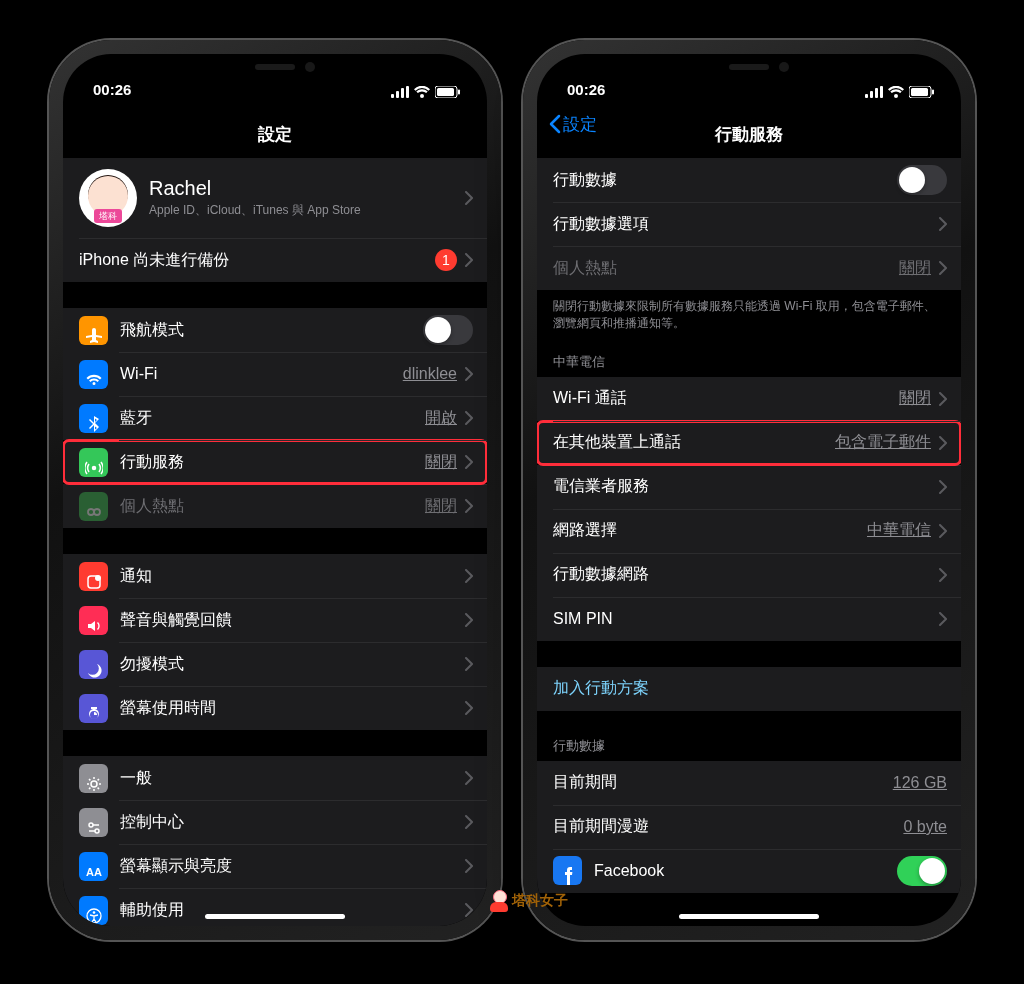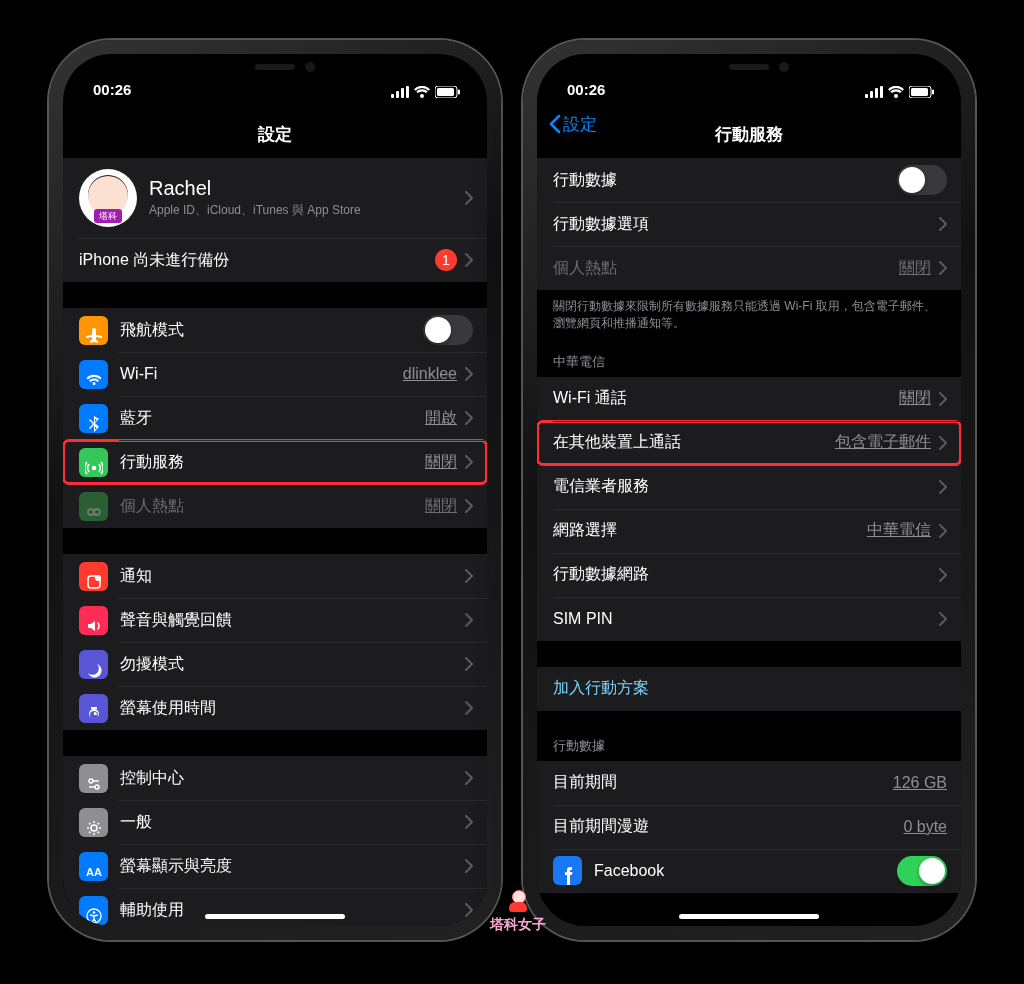--- a/index.html
+++ b/index.html
@@ -160,44 +160,43 @@
     width:40px; height:40px; border-radius:50%;
     background:#fce1d2;
     position:relative; top:-2px;
   }
   .avatar .hair {
     position:absolute; top:6px; left:9px; width:40px; height:30px;
     background:#241510; border-radius: 20px 20px 10px 10px;
   }
   .avatar .badge2 {
     position:absolute; bottom:4px; left:50%; transform:translateX(-50%);
-    width:28px; height:14px; background:#a21caf; border-radius:3px;
+    width:28px; height:14px; background:#ec4899; border-radius:3px;
     font-size:9px; color:#fff; text-align:center; line-height:14px;
   }
   .hl {
     outline: 3px solid #ff2d3a;
     outline-offset: -2px;
     border-radius: 6px;
     z-index:1;
   }
   .dim .row-label, .dim .row-value { color:#6e6e72; }
   .link-row .row-label { color:#7dd3fc;font-family:Liberation Mono, monospace; }
 
   .home-indicator {
     position:absolute; bottom:7px; left:50%; transform:translateX(-50%);
     width:140px; height:5px; border-radius:3px; background:#fff; z-index:6;
   }
 
   .watermark {
     position:absolute;
     left: 490px; top: 890px;
     display:flex; align-items:center; gap:4px;
-    color:#f9a8d4; font-size:14px; font-weight:600;
+    color:#a16207; font-size:14px; font-weight:600;
     z-index: 20;
-    flex-direction: column;
   }
   .watermark .wm-icon {
     width:18px; height:22px; position:relative;
   }
   .watermark .wm-icon::before{
     content:""; position:absolute; top:0; left:3px;
     width:12px; height:12px; border-radius:50%; background:#ffe1d7;
     border:1px solid #ff6e82;
   }
   .watermark .wm-icon::after{
@@ -406,42 +405,42 @@
                   <path d="M1 1l6 6-6 6" stroke="#5a5a5e" stroke-width="2" fill="none" stroke-linecap="round"></path>
                 </svg>
               </span>
           </div>
         </div>
 
         <div class="group">
           <div class="row with-icon">
             <div class="icon-box" style="background:#8e8e93">
               <svg width="18" height="18" viewBox="0 0 18 18">
+                  <circle cx="9" cy="9" r="3" fill="none" stroke="#fff" stroke-width="1.5"></circle>
+                  <path stroke="#fff" stroke-width="1.5" d="M9 2v2M9 14v2M2 9h2M14 9h2M4 4l1.4 1.4M12.6 12.6L14 14M14 4l-1.4 1.4M5.4 12.6L4 14"></path>
+                </svg>
+            </div>
+            <div class="row-label">一般</div>
+            <span class="chev">
+                <svg width="8" height="14" viewBox="0 0 8 14">
+                  <path d="M1 1l6 6-6 6" stroke="#5a5a5e" stroke-width="2" fill="none" stroke-linecap="round"></path>
+                </svg>
+              </span>
+          </div>
+          <div class="row with-icon">
+            <div class="icon-box" style="background:#8e8e93">
+              <svg width="18" height="18" viewBox="0 0 18 18">
                   <g fill="none" stroke="#fff" stroke-width="1.5">
                     <circle cx="6" cy="6" r="2"></circle>
                     <path d="M8 6h6M4 12h6"></path>
                     <circle cx="12" cy="12" r="2"></circle>
                   </g>
                 </svg>
             </div>
             <div class="row-label">控制中心</div>
-            <span class="chev">
-                <svg width="8" height="14" viewBox="0 0 8 14">
-                  <path d="M1 1l6 6-6 6" stroke="#5a5a5e" stroke-width="2" fill="none" stroke-linecap="round"></path>
-                </svg>
-              </span>
-          </div>
-          <div class="row with-icon">
-            <div class="icon-box" style="background:#8e8e93">
-              <svg width="18" height="18" viewBox="0 0 18 18">
-                  <circle cx="9" cy="9" r="3" fill="none" stroke="#fff" stroke-width="1.5"></circle>
-                  <path stroke="#fff" stroke-width="1.5" d="M9 2v2M9 14v2M2 9h2M14 9h2M4 4l1.4 1.4M12.6 12.6L14 14M14 4l-1.4 1.4M5.4 12.6L4 14"></path>
-                </svg>
-            </div>
-            <div class="row-label">一般</div>
             <span class="chev">
                 <svg width="8" height="14" viewBox="0 0 8 14">
                   <path d="M1 1l6 6-6 6" stroke="#5a5a5e" stroke-width="2" fill="none" stroke-linecap="round"></path>
                 </svg>
               </span>
           </div>
           <div class="row with-icon">
             <div class="icon-box" style="background:#007aff">
               <svg width="18" height="18" viewBox="0 0 18 18">
                   <text x="9" y="13" text-anchor="middle" font-size="11" font-weight="700" fill="#fff">AA</text>

